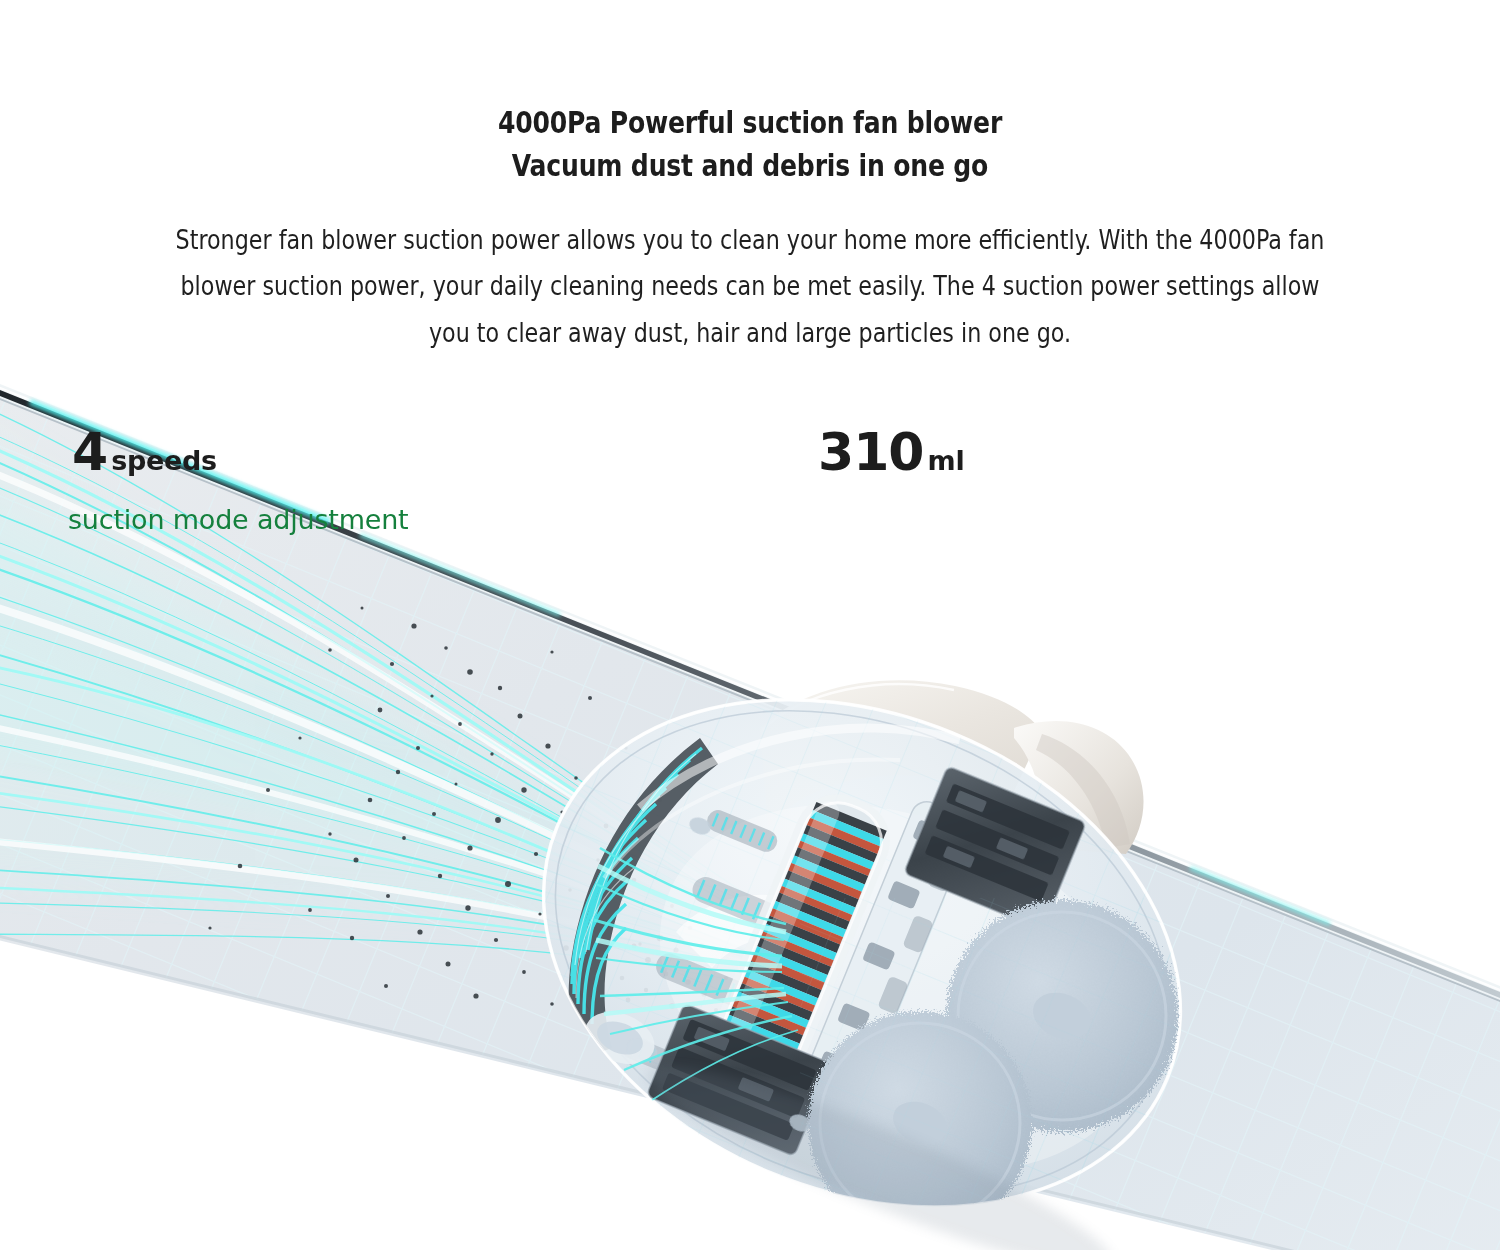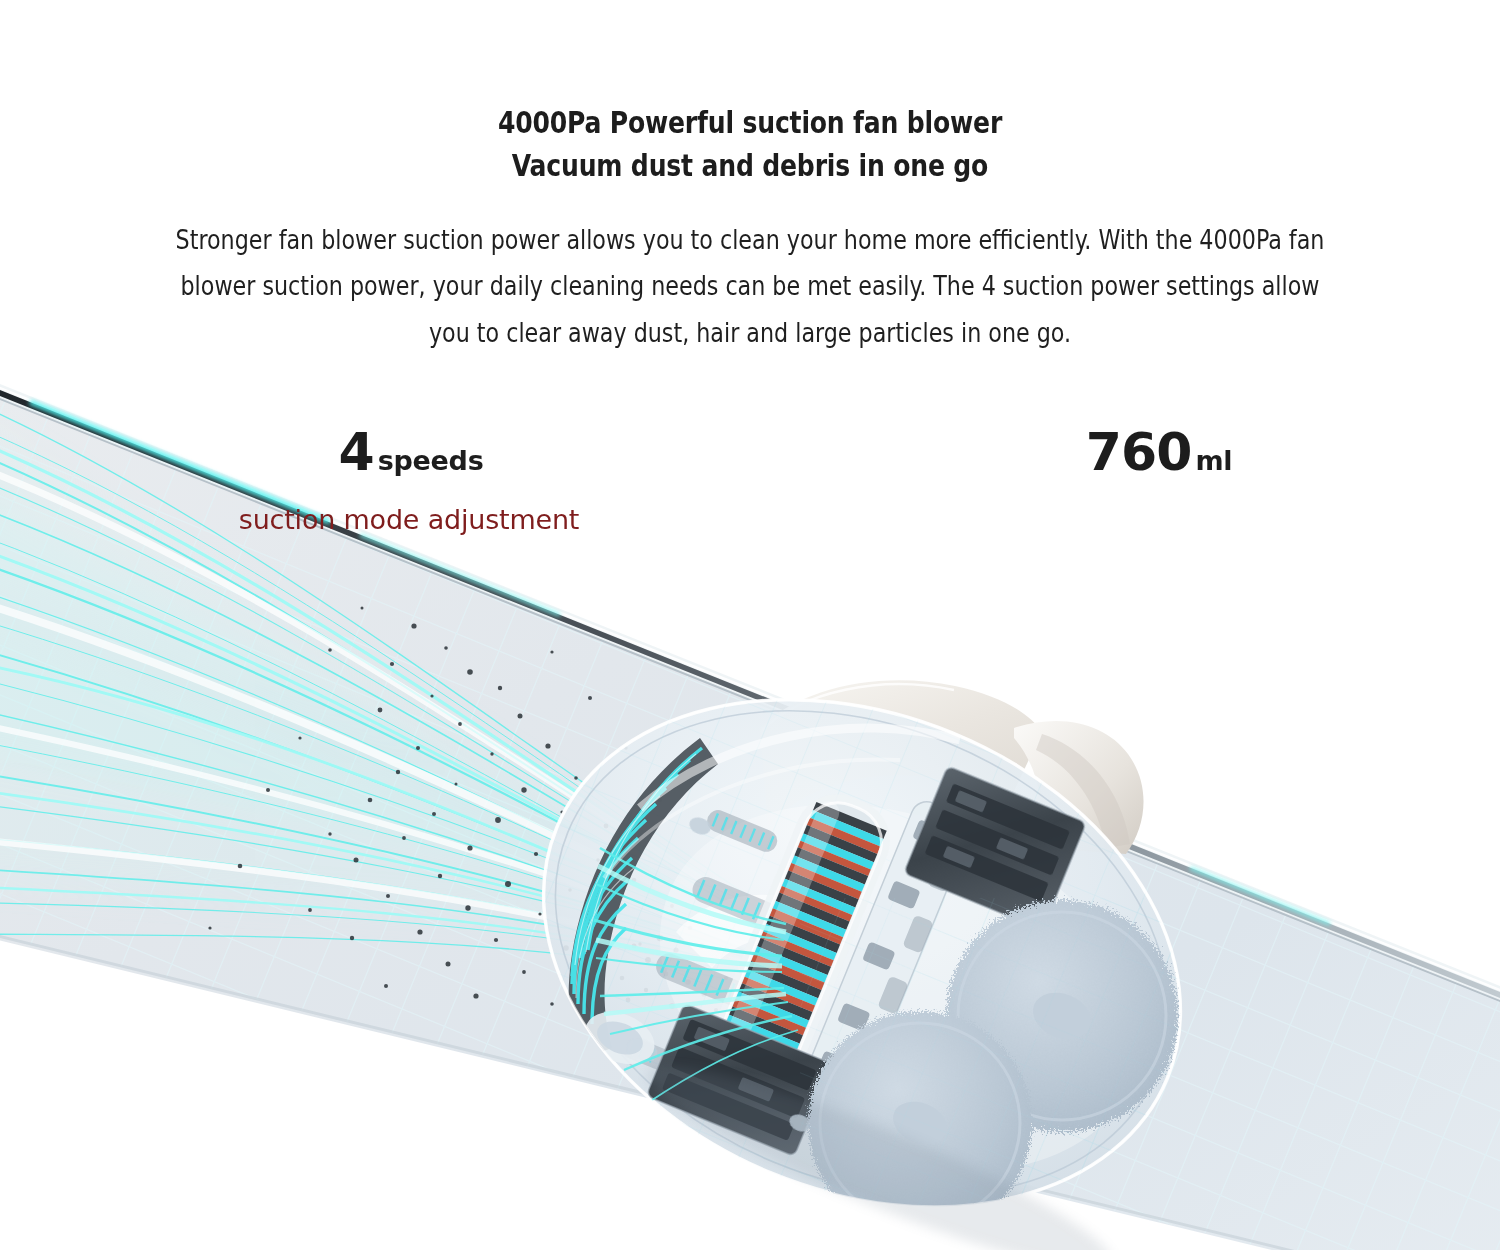--- a/index.html
+++ b/index.html
@@ -60,21 +60,21 @@
   .stats-row {
     position: absolute;
     top: 378px; left: 0;
     width: 1500px;
     display: flex;
     z-index: 40;
     pointer-events: none;
   }
   .stat {
     width: 50%;
-    text-align: center;
+    text-align: left;
     padding-left: 46px;
   }
   .stat-figure {
     white-space: nowrap;
     color: #1d1d1d;
     line-height: 1;
   }
   .stat-value {
     font-size: 52px;
     font-weight: bold;
@@ -84,21 +84,21 @@
   .stat-unit {
     font-size: 27px;
     font-weight: bold;
     letter-spacing: -0.3px;
     margin-left: 4px;
     font-family: "DejaVu Sans", "Liberation Sans", sans-serif;
   }
   .stat-caption {
     margin-top: 26px;
     font-size: 27px;
-    color: #7f1d1d;
+    color: #15803d;
     font-weight: normal;
     font-family: "DejaVu Sans", "Liberation Sans", sans-serif;
     letter-spacing: -0.2px;
   }
   .stat-left .stat-figure { padding-left: 26px; }
   .stat-left .stat-caption { padding-left: 22px; }
   .stat-right .stat-figure { padding-left: 22px; }
   .stat-right .stat-caption { padding-left: 18px; }
 
   
@@ -605,18 +605,18 @@
 
   <div class="stats-row">
     <div class="stat stat-left">
       <div class="stat-figure">
         <span class="stat-value">4</span><span class="stat-unit">speeds</span>
       </div>
       <div class="stat-caption">suction mode adjustment</div>
     </div>
     <div class="stat stat-right">
       <div class="stat-figure">
-        <span class="stat-value">760</span><span class="stat-unit">ml</span>
+        <span class="stat-value">310</span><span class="stat-unit">ml</span>
       </div>
     </div>
   </div>
 
 </div>
 
 </body></html>

